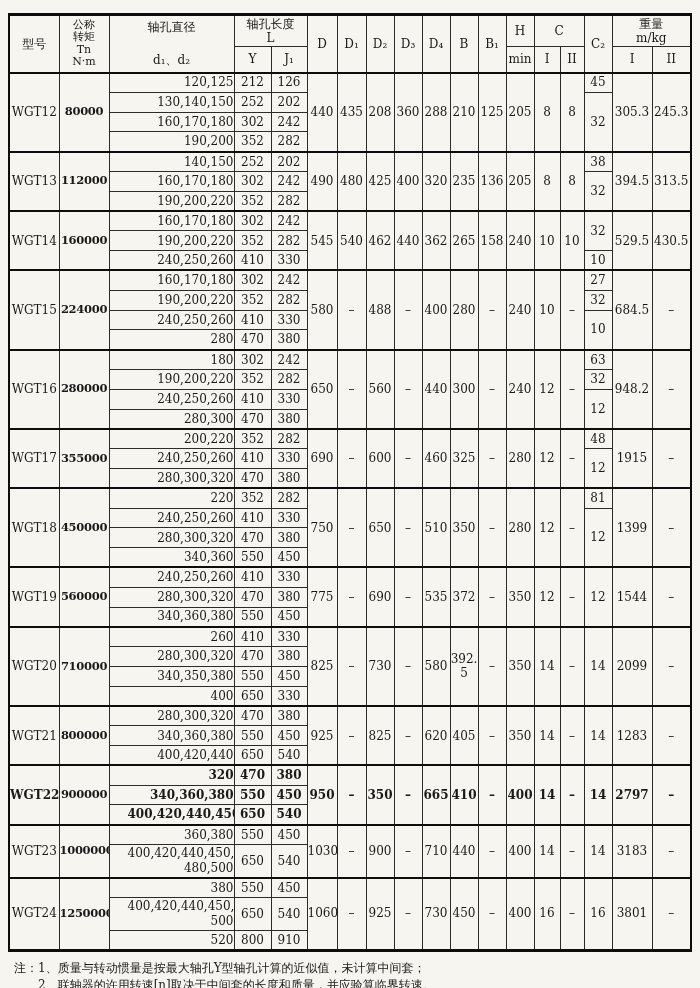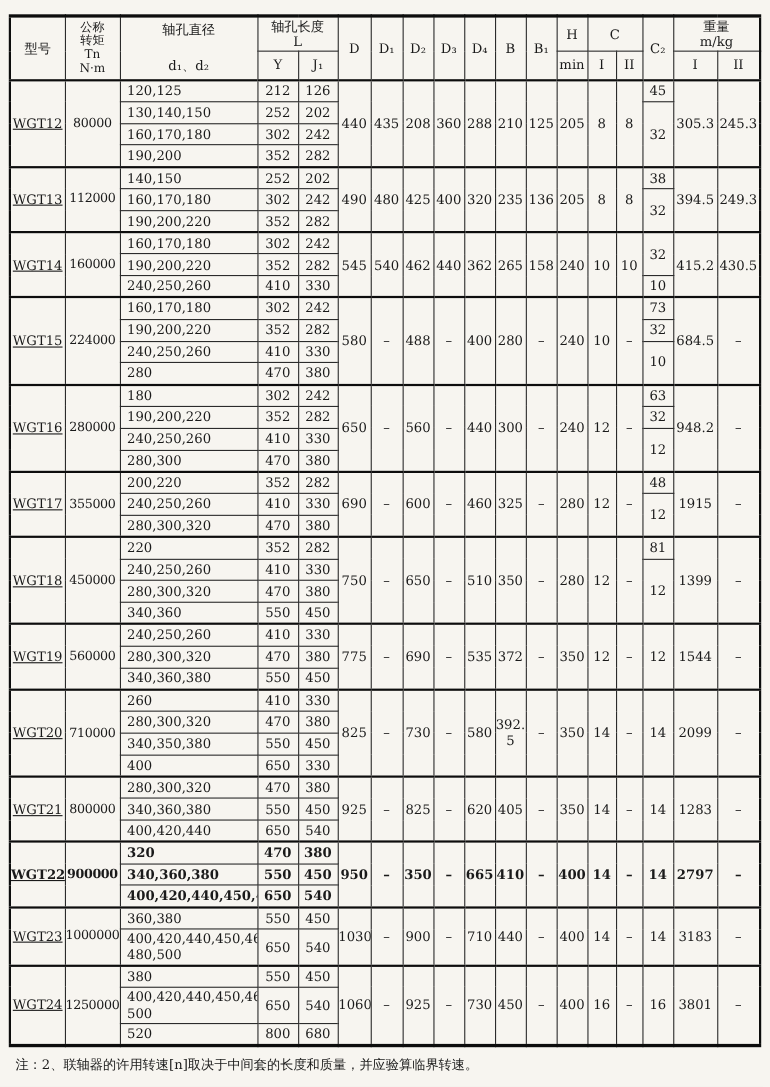--- a/index.html
+++ b/index.html
@@ -35,23 +35,23 @@
   thead tr.h2{height:26px;}
   thead th{background:#f7f5f0;}
   thead tr.h2 th{border-bottom:2px solid #0d0d0d;}
   .pre{white-space:pre-line;}
   th.torque{font-size:11px;line-height:1.12;}
   th.boreh div{line-height:1.1;}
   th.boreh .sub{margin-top:20px;text-align:center;}
   tbody tr{height:19.8px;}
   tbody tr.tall{height:33px;}
   tbody td{white-space:pre-line;}
-  td.bore{text-align:left;padding-left:6px;}
-  td.model{font-size:12px;text-decoration:underline;}
-  td.torque{font-size:11.5px;letter-spacing:-0.3px;}
+  td.bore{text-align:right;padding-left:18px;}
+  td.model{font-size:12px;}
+  td.torque{font-size:11.5px;letter-spacing:-0.3px;font-weight:bold;}
   tr.blk td{border-top:2px solid #0d0d0d;}
   tr.bold td{font-weight:bold;}
   .notes{
     display:flex;
     margin:8px 0 0 14px;
     font-size:12px;
     line-height:1.45;
   }
   .notes .prefix{white-space:nowrap;}
 </style>
@@ -164,21 +164,21 @@
           <td rowspan="3">425</td>
           <td rowspan="3">400</td>
           <td rowspan="3">320</td>
           <td rowspan="3">235</td>
           <td rowspan="3">136</td>
           <td rowspan="3">205</td>
           <td rowspan="3">8</td>
           <td rowspan="3">8</td>
           <td>38</td>
           <td rowspan="3">394.5</td>
-          <td rowspan="3">249.3</td>
+          <td rowspan="3">313.5</td>
         </tr>
         <tr>
           <td class="bore">160,170,180</td>
           <td>302</td>
           <td>242</td>
           <td rowspan="2">32</td>
         </tr>
         <tr>
           <td class="bore">190,200,220</td>
           <td>352</td>
@@ -194,21 +194,21 @@
           <td rowspan="3">540</td>
           <td rowspan="3">462</td>
           <td rowspan="3">440</td>
           <td rowspan="3">362</td>
           <td rowspan="3">265</td>
           <td rowspan="3">158</td>
           <td rowspan="3">240</td>
           <td rowspan="3">10</td>
           <td rowspan="3">10</td>
           <td rowspan="2">32</td>
-          <td rowspan="3">415.2</td>
+          <td rowspan="3">529.5</td>
           <td rowspan="3">430.5</td>
         </tr>
         <tr>
           <td class="bore">190,200,220</td>
           <td>352</td>
           <td>282</td>
         </tr>
         <tr>
           <td class="bore">240,250,260</td>
           <td>410</td>
@@ -224,21 +224,21 @@
           <td rowspan="4">580</td>
           <td rowspan="4">–</td>
           <td rowspan="4">488</td>
           <td rowspan="4">–</td>
           <td rowspan="4">400</td>
           <td rowspan="4">280</td>
           <td rowspan="4">–</td>
           <td rowspan="4">240</td>
           <td rowspan="4">10</td>
           <td rowspan="4">–</td>
-          <td>73</td>
+          <td>27</td>
           <td rowspan="4">684.5</td>
           <td rowspan="4">–</td>
         </tr>
         <tr>
           <td class="bore">190,200,220</td>
           <td>352</td>
           <td>282</td>
           <td>32</td>
         </tr>
         <tr>
@@ -530,24 +530,25 @@
         </tr>
         <tr class="tall">
           <td class="bore">400,420,440,450,460,480,
 500</td>
           <td>650</td>
           <td>540</td>
         </tr>
         <tr>
           <td class="bore">520</td>
           <td>800</td>
-          <td>680</td>
+          <td>910</td>
         </tr>
       </tbody>
   </table>
 
   <div class="notes">
     <span class="prefix">注：</span>
     <div>
+      <div>1、质量与转动惯量是按最大轴孔Y型轴孔计算的近似值，未计算中间套；</div>
       <div>2、联轴器的许用转速[n]取决于中间套的长度和质量，并应验算临界转速。</div>
     </div>
   </div>
 </div>
 
 </body></html>

